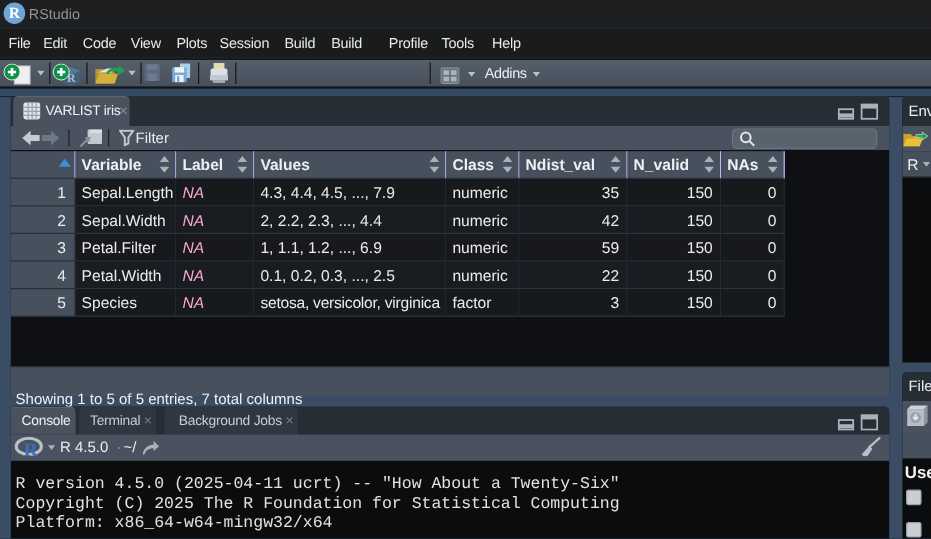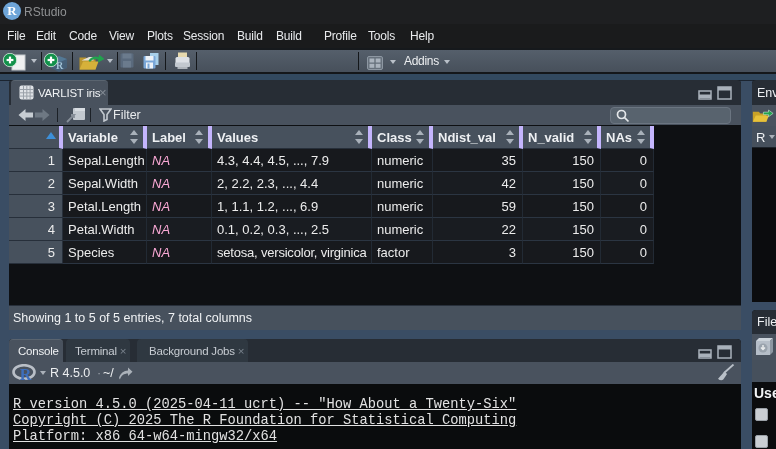--- a/index.html
+++ b/index.html
@@ -25,40 +25,40 @@
 #src .tab { left:2px; top:0px; width:97px; height:25px; background:#49525e; border-radius:4px 4px 0 0; border-top:1px solid #5a646f; }
 #src .toolbar2 { left:0; top:25px; width:732px; height:20px; background:#49525e; }
 #src .tsep { position:absolute; top:3px; width:1px; height:14px; background:#1c2127; }
 
 
 #srchbox { left:601px; top:2px; width:121px; height:17px; background:#58636e; border:1px solid #6b7581; border-radius:4px; }
 
 
 #tablewrap { left:0px; top:46px; width:732px; height:139px; }
 table#dt { border-collapse:separate; border-spacing:0; table-layout:fixed; width:645px; font-size:13px; color:#ececec; }
-#dt th { background:#47515d; color:#eef0f3; font-weight:bold; text-align:left; height:23px; padding:0 5px; border-right:4px solid #c4b5fd; border-bottom:1px solid #272f3a; position:relative; font-size:13px; }
+#dt th { background:#47515d; color:#eef0f3; font-weight:bold; text-align:left; height:23px; padding:0 5px; border-right:1px solid #c4b5fd; border-bottom:1px solid #272f3a; position:relative; font-size:13px; }
 #dt td { height:23px; padding:0 5px; border-right:1px solid #222a34; border-bottom:1px solid #2b3542; background:#17191d; white-space:nowrap; overflow:hidden; }
 #dt tr.even td { background:#191c21; }
 #dt tr td.num, #dt tr.even td.num { background:#47515d; text-align:right; border-right:1px solid #272f3a; border-bottom:1px solid #272f3a; padding-right:7px; }
 #dt .r { text-align:right; padding-right:6px; }
 #dt .na { font-style:italic; color:#f9a8d4; }
 .sort { position:absolute; right:4px; top:3px; width:9px; height:16px; }
 .sort:before { content:""; position:absolute; left:0; top:1px; border:4.5px solid transparent; border-bottom:5px solid #a9b1ba; border-top:none; }
 .sort:after { content:""; position:absolute; left:0; bottom:1px; border:4.5px solid transparent; border-top:5px solid #a9b1ba; border-bottom:none; }
 .sortup { position:absolute; right:3px; top:6px; border:5px solid transparent; border-bottom:7px solid #3d8fd8; border-top:none; }
 
 #src .footer { left:0; top:225px; width:732px; height:25px; background:#47515d; color:#f0f2f4; font-size:12.5px; border-top:1px solid #272f3a; }
-#src .footer span { position:absolute; left:4px; top:5px; }
+#src .footer span { position:absolute; left:4px; top:20px; }
 
 
 #console { left:9px; top:339px; width:732px; height:110px; background:#0a0c0d; border-radius:4px 4px 0 0; }
 #console .tabbar { left:0; top:0; width:732px; height:23px; background:#272d35; border-radius:4px 4px 0 0; }
 #console .ctab { position:absolute; top:6px; font-size:11.5px; letter-spacing:-0.2px; color:#c7ccd2; white-space:nowrap; }
 #console .toolbar2 { left:0; top:23px; width:732px; height:22px; background:#49525e; }
-#console .content { left:0; top:45px; width:608px; height:64px; color:#e2e2e2; font-family:"Liberation Mono",monospace; font-size:13.75px; line-height:16px; padding:13px 0 0 4px; white-space:pre;text-decoration:underline; }
+#console .content { left:0; top:45px; width:608px; height:64px; color:#e2e2e2; font-family:"Liberation Mono",monospace; font-size:13.75px; line-height:16px; padding:13px 0 0 4px; white-space:pre; }
 
 
 #rtop { left:752px; top:80px; width:24px; height:222px; background:#0b0c0e; border-radius:4px 0 0 0; }
 #rtop .tabbar { left:0; top:0; width:24px; height:25px; background:#272d35; border-radius:4px 0 0 0; }
 #rtop .toolbar2 { left:0; top:25px; width:24px; height:21px; background:#49525e; }
 #rtop .rrow { left:0; top:46px; width:24px; height:22px; background:#46505c; border-bottom:1px solid #1c2229; }
 
 #rbot { left:752px; top:310px; width:24px; height:139px; background:#0b0c0e; border-radius:4px 0 0 0; }
 #rbot .tabbar { left:0; top:0; width:24px; height:24px; background:#272d35; border-radius:4px 0 0 0; }
 #rbot .toolbar2 { left:0; top:24px; width:24px; height:26px; background:#49525e; }
@@ -236,21 +236,21 @@
             <td>Sepal.Width</td>
             <td class="na">NA</td>
             <td>2, 2.2, 2.3, ..., 4.4</td>
             <td>numeric</td>
             <td class="r">42</td>
             <td class="r">150</td>
             <td class="r">0</td>
           </tr>
         <tr>
             <td class="num">3</td>
-            <td>Petal.Length</td>
+            <td>Petal.Filter</td>
             <td class="na">NA</td>
             <td>1, 1.1, 1.2, ..., 6.9</td>
             <td>numeric</td>
             <td class="r">59</td>
             <td class="r">150</td>
             <td class="r">0</td>
           </tr>
         <tr class="even">
             <td class="num">4</td>
             <td>Petal.Width</td>

